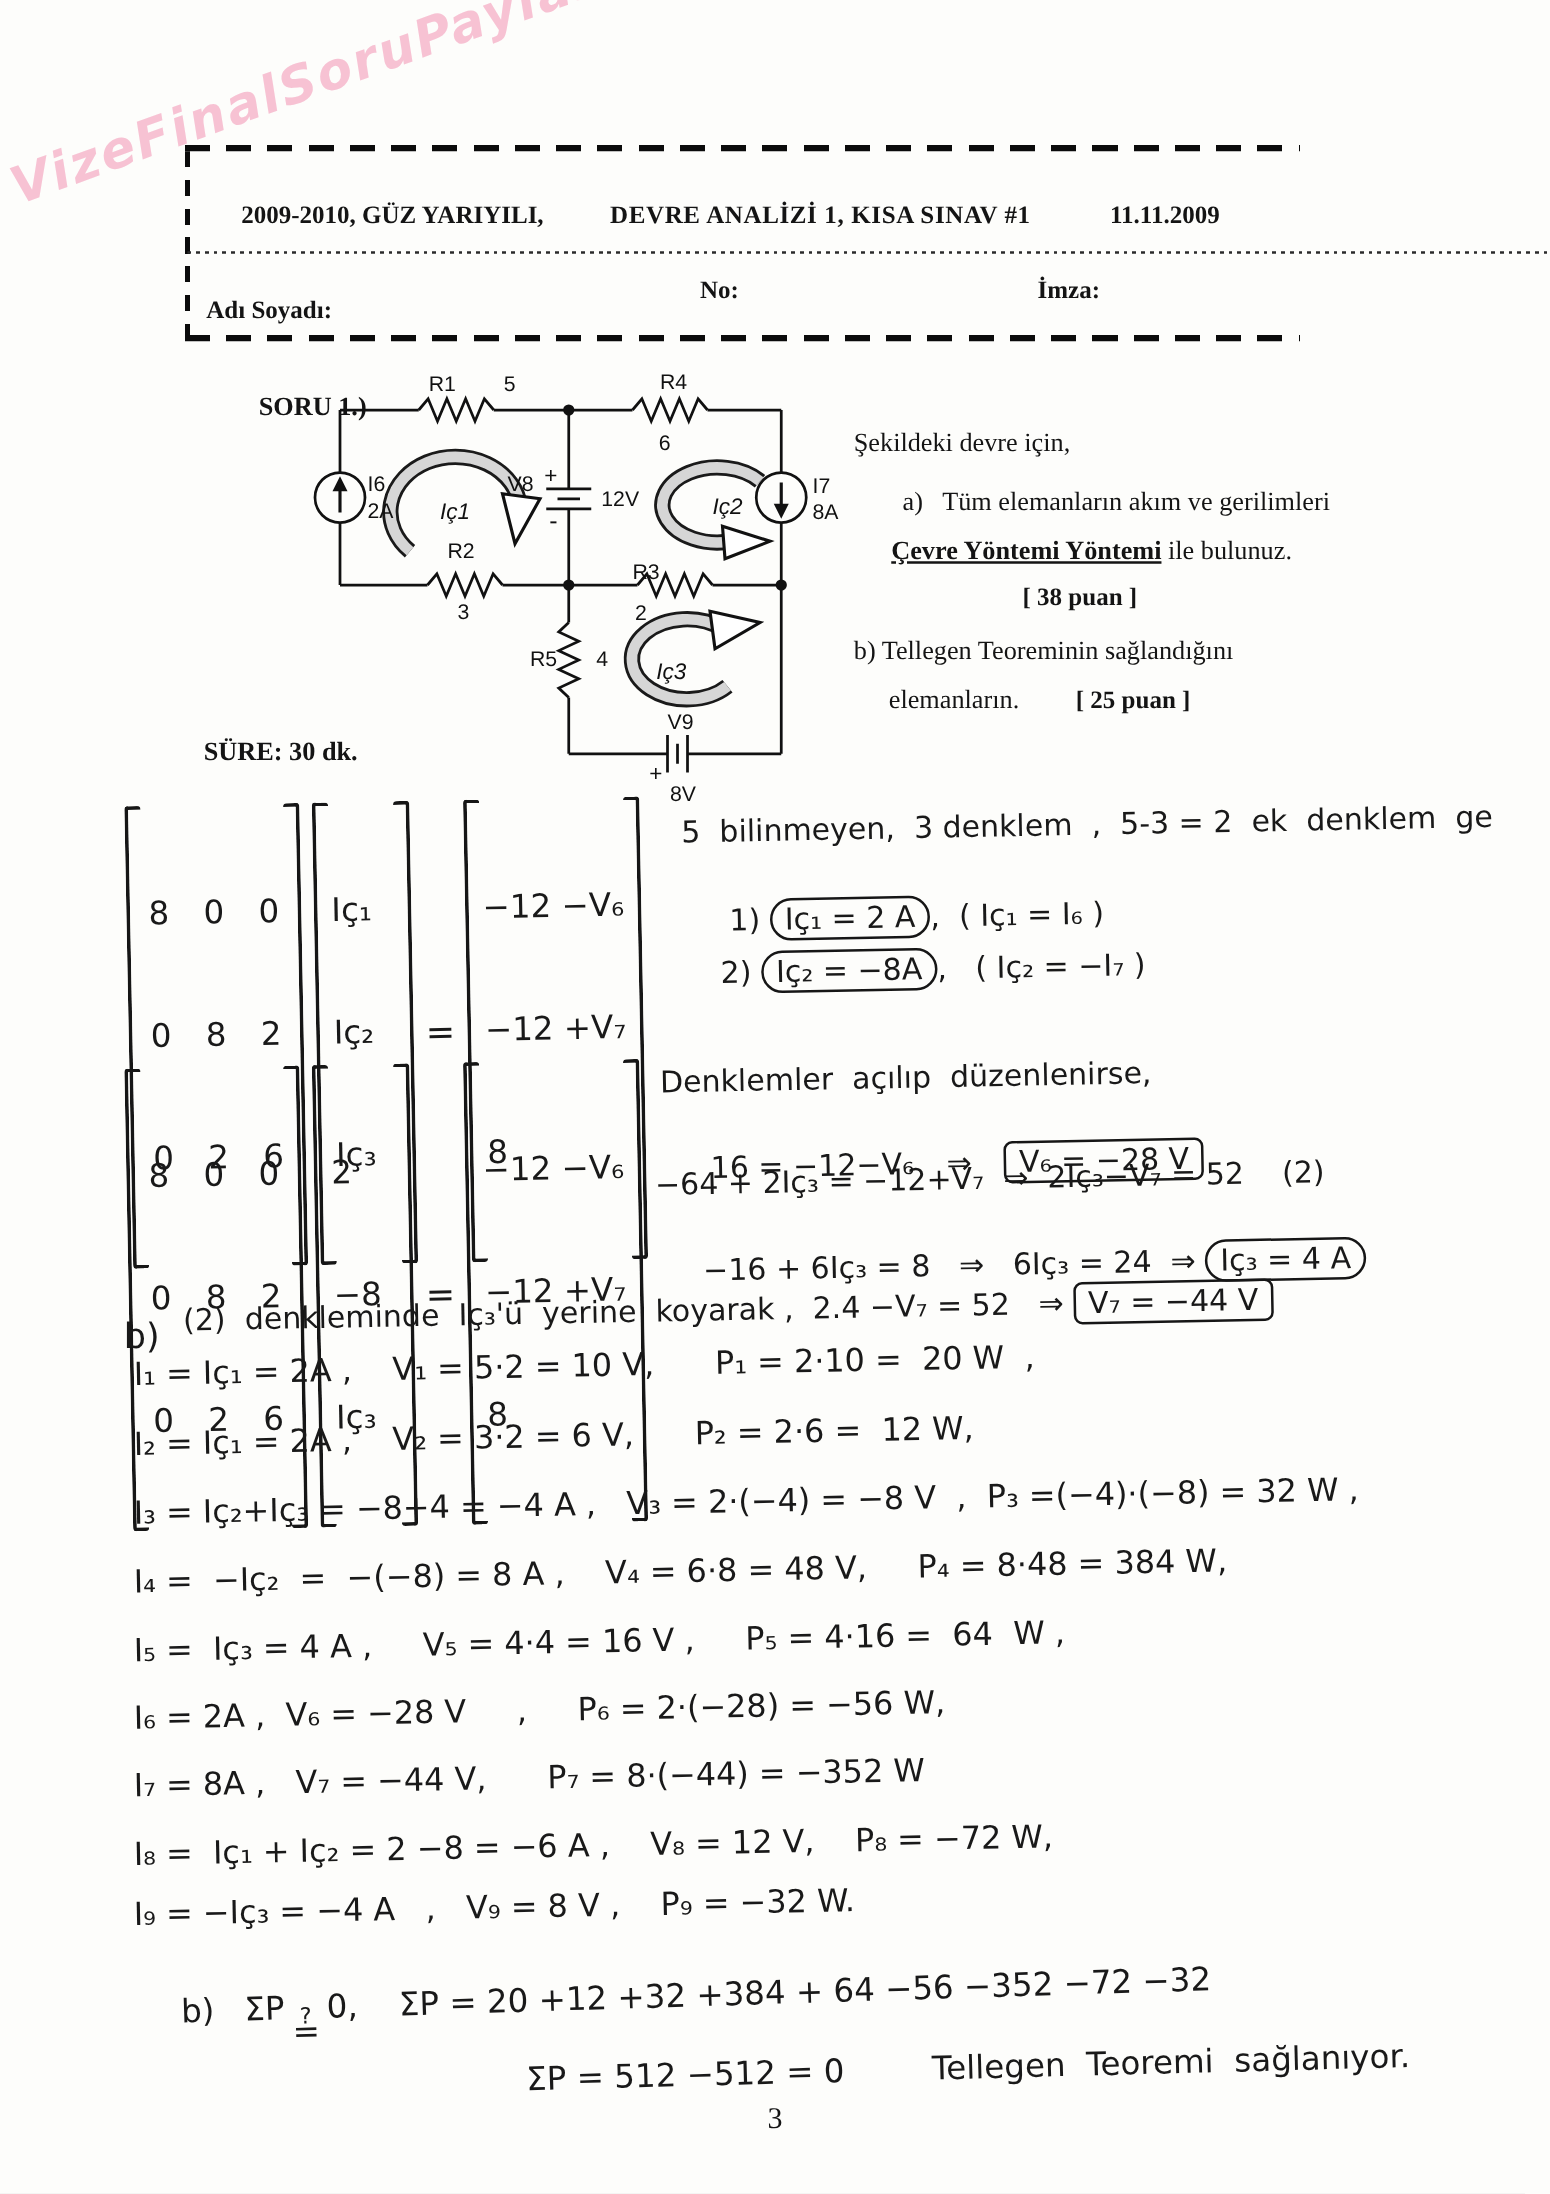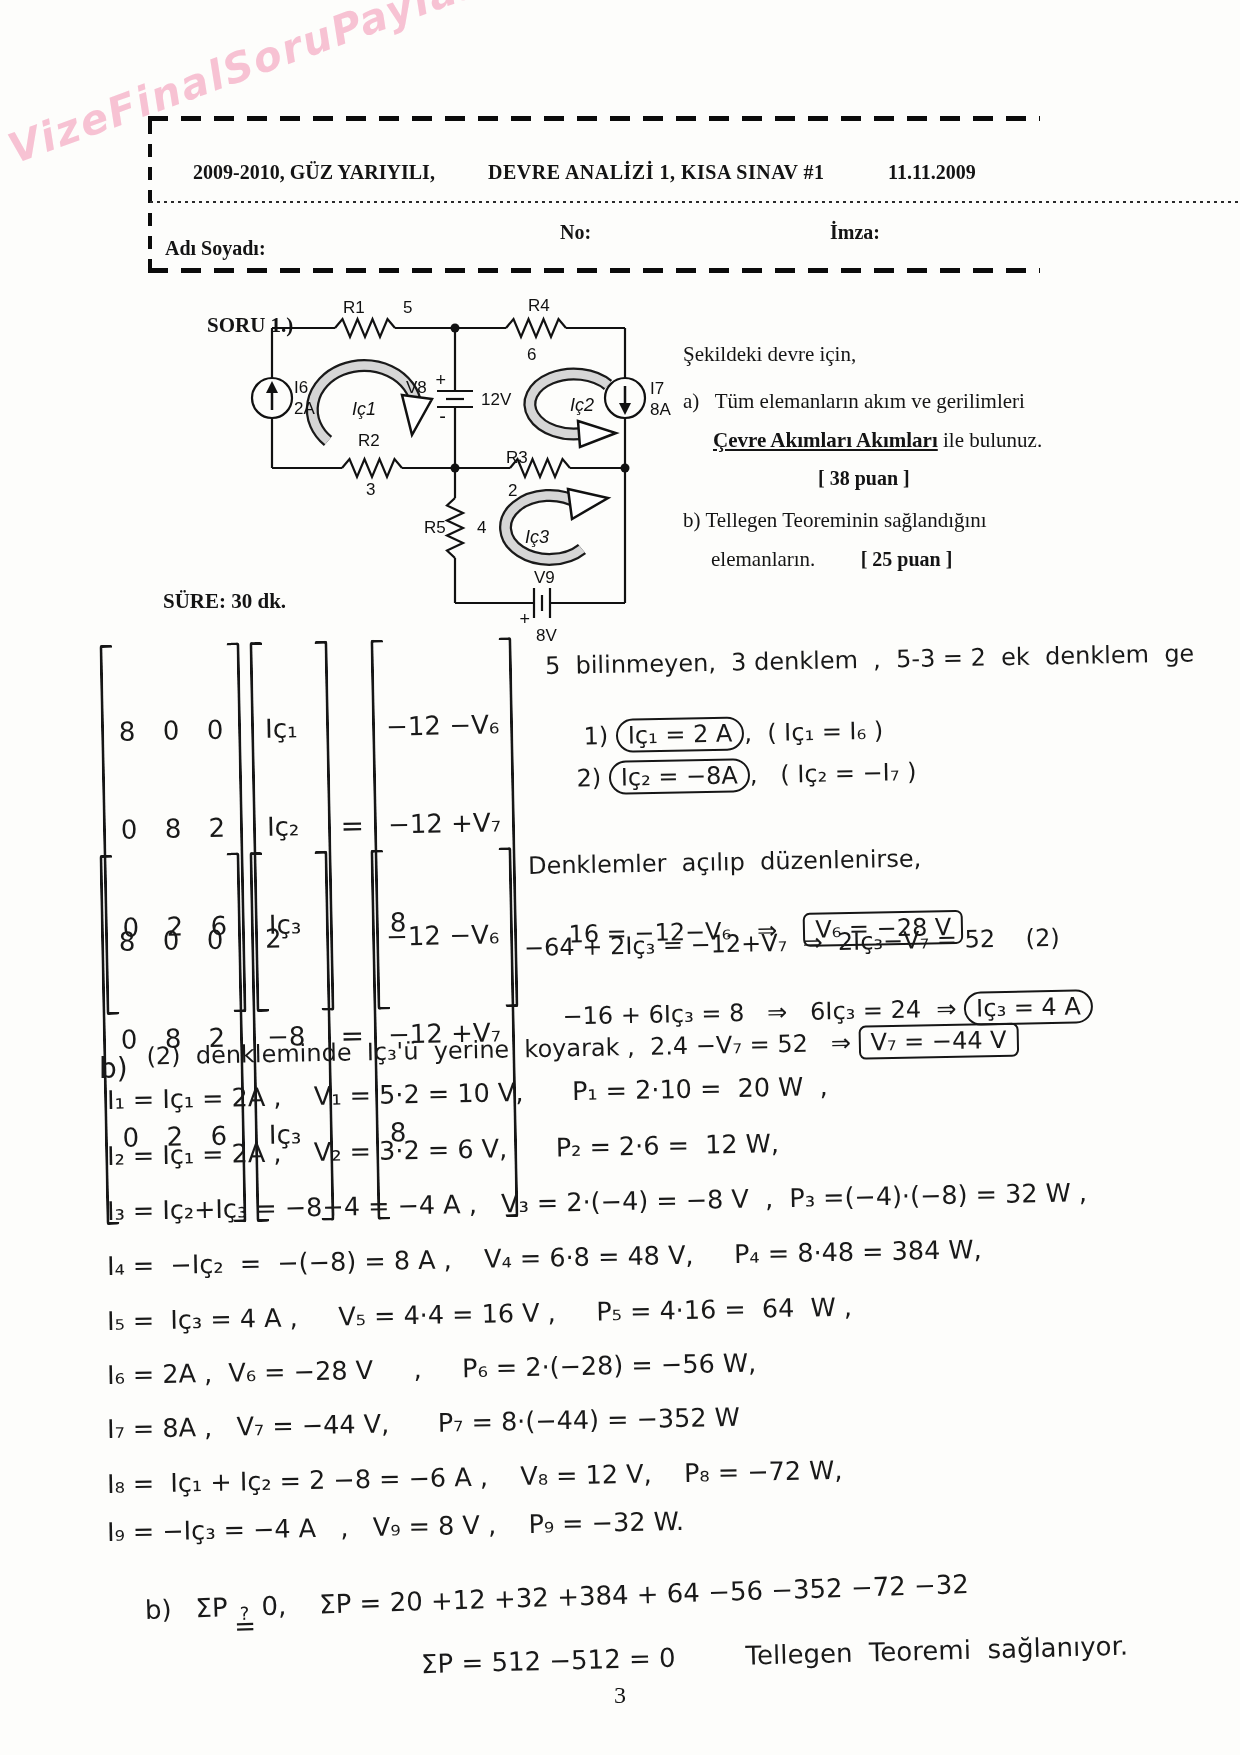--- a/index.html
+++ b/index.html
@@ -151,26 +151,26 @@
       <text x="184" y="240">R5</text>
       <text x="237" y="240">4</text>
       <text x="294" y="290">V9</text>
       <text x="290" y="332" text-anchor="end" font-size="18">+</text>
       <text x="296" y="348">8V</text>
     </g>
   </svg>
 
   <div class="abs qtext" style="left:683px;top:312px;width:420px;margin-top:30px;">
     <div>Şekildeki devre için,</div>
-    <div style="margin-top:22px;">
+    <div style="margin-top:22px;text-align:center;">
       <span>a)</span>&nbsp;&nbsp;
       <span>Tüm elemanların  akım ve gerilimleri</span>
     </div>
     <div style="margin-top:14px;padding-left:30px;">
-      <span class="method">Çevre Akımları Akımları</span><span> ile bulunuz.</span>
+      <span class="method">Çevre Yöntemi Yöntemi</span><span> ile bulunuz.</span>
     </div>
     <div class="serifb" style="margin-top:12px;padding-left:135px;font-size:20px;">[ 38 puan ]</div>
     <div style="margin-top:18px;">
       <span>b)</span>
       <span>Tellegen Teoreminin sağlandığını</span>
     </div>
     <div style="margin-top:14px;padding-left:28px;">
       <span>elemanların.</span>
       <span class="serifb" style="margin-left:40px;font-size:20px;">[ 25 puan ]</span>
     </div>

